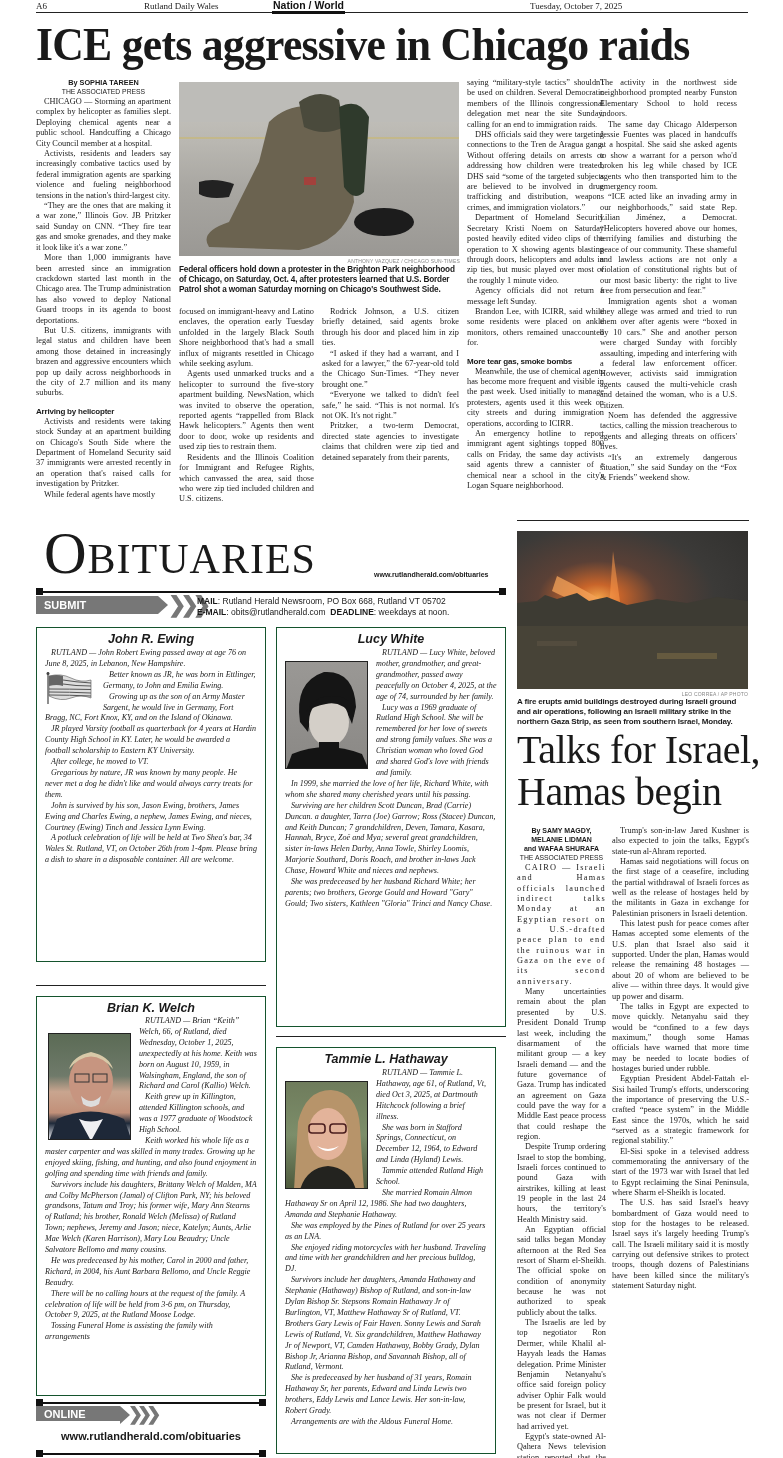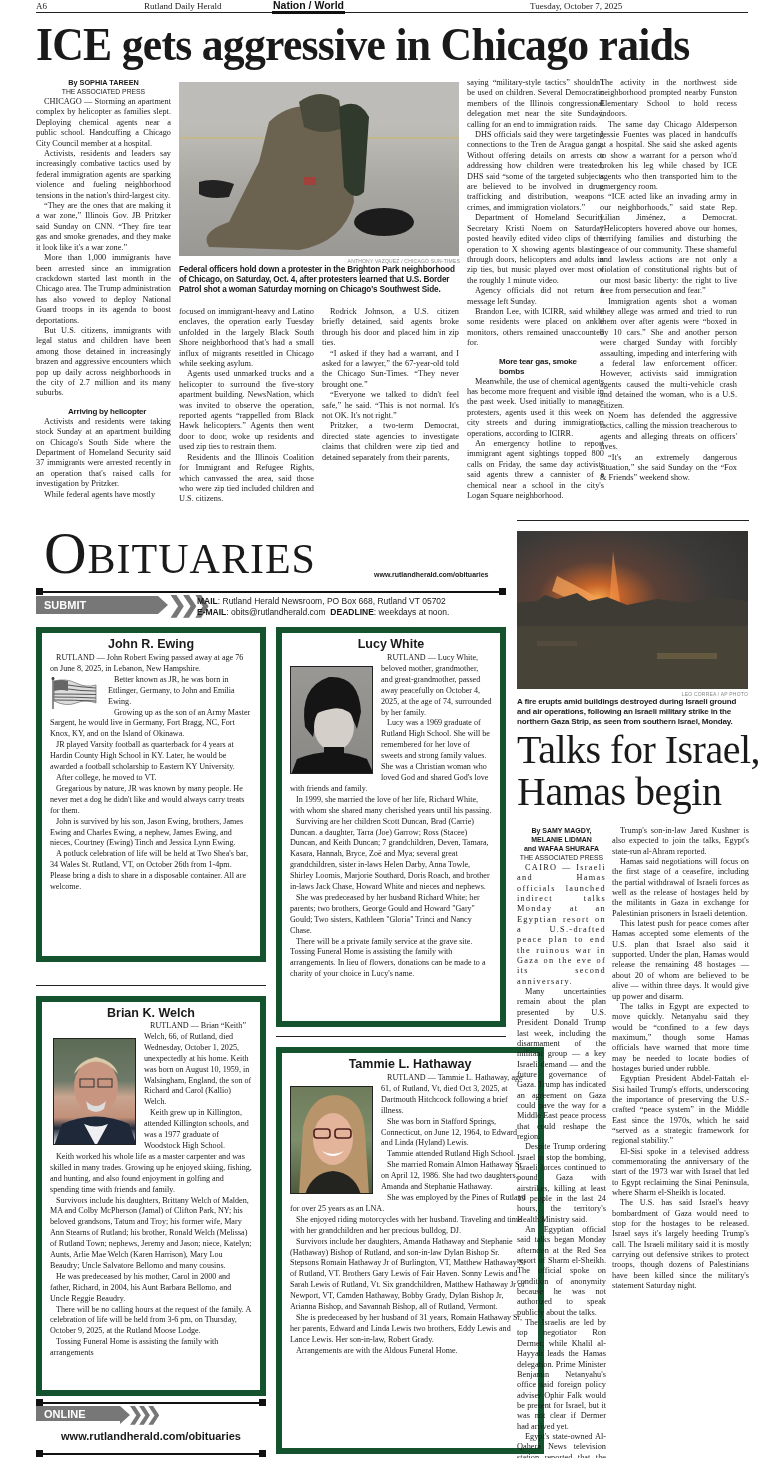--- a/index.html
+++ b/index.html
@@ -13,21 +13,21 @@
   .folio span { position: absolute; top: 1px; }
   .folio .page { left: 0; }
   .folio .paper { left: 108px; }
   .folio .section { left: 236px; top: 0; background: #fff; color: #111; font-family: "Liberation Sans", sans-serif; font-weight: bold; font-size: 10.5px; border-bottom: 3px solid #111; padding: 0 1px; line-height: 11px; }
   .folio .date { left: 494px; }
 
   .headline { position: absolute; left: 36px; top: 18px; font-size: 47px; line-height: 52px; letter-spacing: -0.8px; font-family: "Liberation Serif", serif; white-space: nowrap; transform: scaleX(0.93); transform-origin: left top; }
 
   .byline { font-family: "Liberation Sans", sans-serif; font-weight: bold; font-size: 7.3px; text-align: center; line-height: 9px; }
   .agency { font-family: "Liberation Sans", sans-serif; font-size: 6.8px; text-align: center; line-height: 9px; margin-bottom: 1px; }
-  .subhead { font-family: "Liberation Sans", sans-serif; font-weight: bold; font-size: 8px; line-height: 10px; margin-top: 8px; letter-spacing: -0.2px; margin-left: 32px; }
+  .subhead { font-family: "Liberation Sans", sans-serif; font-weight: bold; font-size: 8px; line-height: 10px; margin-top: 8px; letter-spacing: -0.2px; }
 
   .col { position: absolute; }
 
   
   .photo { position: absolute; overflow: hidden; }
   .ice-photo { left: 179px; top: 82px; width: 280px; height: 174px; background: linear-gradient(180deg, #c9c7c2 0%, #b9b7b1 35%, #a9a7a2 60%, #9a9894 100%); }
   .credit { position: absolute; font-family: "Liberation Sans", sans-serif; font-size: 5px; color: #888; text-align: right; letter-spacing: 0.2px; }
   .caption { position: absolute; font-family: "Liberation Sans", sans-serif; font-weight: bold; font-size: 8.2px; line-height: 10px; letter-spacing: -0.15px; }
 
   
@@ -35,42 +35,42 @@
   .obit-title .small { font-size: 42px; }
   .obit-url-top { position: absolute; left: 374px; top: 571px; font-family: "Liberation Sans", sans-serif; font-weight: bold; font-size: 7px; }
   .bar { position: absolute; height: 2px; background: #111; }
   .bar .sq { position: absolute; top: -3px; width: 7px; height: 7px; background: #111; }
   .tab { position: absolute; background: #777; color: #fff; font-family: "Liberation Sans", sans-serif; font-weight: bold; font-size: 11px; padding-left: 8px; }
   .tab:after { content: ""; position: absolute; right: -10px; top: 0; border-left: 10px solid #777; border-top: 9px solid transparent; border-bottom: 9px solid transparent; }
   .chev { position: absolute; color: #777; font-family: "Liberation Sans", sans-serif; font-size: 22px; font-weight: bold; letter-spacing: -6px; line-height: 18px; }
   .submit-info { position: absolute; left: 197px; top: 596px; font-family: "Liberation Sans", sans-serif; font-size: 8.5px; line-height: 10.5px; }
   .submit-info b { font-weight: bold; }
 
-  .obit { position: absolute; border: 6px solid #14532d; padding: 4px 8px 6px 8px; }
+  .obit { position: absolute; border: 1px solid #14532d; padding: 4px 8px 6px 8px; font-style: italic; }
   .obit h3 { font-family: "Liberation Sans", sans-serif; font-weight: bold; font-size: 12.5px; text-align: center; line-height: 15px; margin-bottom: 1px; }
   .obit p { text-align: left; font-size: 8.1px; line-height: 10.9px; text-indent: 6px; }
   .obit .lead { text-indent: 6px; }
   .fl { float: left; margin: 2px 8px 2px 6px; }
   .divider { position: absolute; height: 1px; background: #222; }
 
   .flag { width: 48px; height: 32px; position: relative; }
   .portrait { background: #555; border: 1px solid #222; position: relative; overflow: hidden; }
 
   
   .gaza-photo { left: 517px; top: 531px; width: 231px; height: 158px; background: radial-gradient(ellipse at 35% 42%, #f2a24a 0%, #c8642a 10%, #5a4036 28%, #3b3a38 55%, #2e2d2b 100%); }
   .israel-head { position: absolute; left: 517px; top: 729px; font-size: 40px; line-height: 42px; font-family: "Liberation Serif", serif; letter-spacing: -0.5px; }
   .ip { font-size: 8.3px; line-height: 10.35px; }
   .wide { letter-spacing: 1.3px; }
 </style>
 </head>
 <body>
 
 <div class="folio">
   <span class="page">A6</span>
-  <span class="paper">Rutland Daily Herald</span>
+  <span class="paper">Rutland Daily Wales</span>
   <span class="section">Nation / World</span>
   <span class="date">Tuesday, October 7, 2025</span>
 </div>
 
 <h1 class="headline">ICE gets aggressive in Chicago raids</h1>
 
 <div class="col" style="left:36px; top:78px; width:135px;">
   <div class="byline">By SOPHIA TAREEN</div>
   <div class="agency">THE ASSOCIATED PRESS</div>
   <p>CHICAGO — Storming an apartment complex by helicopter as families slept. Deploying chemical agents near a public school. Handcuffing a Chicago City Council member at a hospital.</p>
@@ -215,39 +215,38 @@
       <path d="M20 50 Q30 30 55 35 Q70 40 68 55 Q55 38 40 42 Q28 44 20 50 Z" fill="#151515"></path>
       <path d="M0 108 L6 92 Q40 78 76 92 L83 108 Z" fill="#141414"></path>
       <rect x="33" y="80" width="20" height="12" fill="#141414"></rect>
     </svg>
   </div>
   <p class="lead">RUTLAND — Lucy White, beloved mother, grandmother, and great-grandmother, passed away peacefully on October 4, 2025, at the age of 74, surrounded by her family.</p>
   <p>Lucy was a 1969 graduate of Rutland High School. She will be remembered for her love of sweets and strong family values. She was a Christian woman who loved God and shared God's love with friends and family.</p>
   <p>In 1999, she married the love of her life, Richard White, with whom she shared many cherished years until his passing.</p>
   <p>Surviving are her children Scott Duncan, Brad (Carrie) Duncan. a daughter, Tarra (Joe) Garrow; Ross (Stacee) Duncan, and Keith Duncan; 7 grandchildren, Deven, Tamara, Kasara, Hannah, Bryce, Zoë and Mya; several great grandchildren, sister in-laws Helen Darby, Anna Towle, Shirley Loomis, Marjorie Southard, Doris Roach, and brother in-laws Jack Chase, Howard White and nieces and nephews.</p>
   <p>She was predeceased by her husband Richard White; her parents; two brothers, George Gould and Howard "Gary" Gould; Two sisters, Kathleen "Gloria" Trinci and Nancy Chase.</p>
-  <p>There will be a private family service at the grave site. Tossing Funeral Home is assisting the family with arrangements. In lieu of flowers, donations can be made to a charity of your choice in Lucy's name.</p>
 </div>
 
 <div class="divider" style="left:276px; top:1036px; width:230px;"></div>
 
-<div class="obit" style="left:276px; top:1047px; width:268px; height:407px;">
+<div class="obit" style="left:276px; top:1047px; width:220px; height:407px;">
   <h3>Tammie L. Hathaway</h3>
   <div class="fl portrait" style="width:83px; height:108px; margin-top:13px; margin-left:0; background:linear-gradient(180deg,#6f7c5c 0%,#7c8e6a 50%,#4e5a3d 100%);">
     <svg width="83" height="108" viewBox="0 0 83 108">
       <path d="M8 108 L12 40 Q20 8 45 8 Q72 10 74 45 L78 108 Z" fill="#b7946a"></path>
       <ellipse cx="42" cy="52" rx="20" ry="26" fill="#e3b39a"></ellipse>
       <rect x="23" y="42" width="16" height="9" rx="3" fill="none" stroke="#4a1e1e" stroke-width="1.6"></rect>
       <rect x="44" y="42" width="16" height="9" rx="3" fill="none" stroke="#4a1e1e" stroke-width="1.6"></rect>
       <path d="M31 64 Q42 74 53 64 Q42 70 31 64 Z" fill="#fff"></path>
       <path d="M14 108 Q20 86 42 84 Q64 86 70 108 Z" fill="#23231f"></path>
     </svg>
   </div>
   <p class="lead">RUTLAND — Tammie L. Hathaway, age 61, of Rutland, Vt, died Oct 3, 2025, at Dartmouth Hitchcock following a brief illness.</p>
-  <p>She was born in Stafford Springs, Connecticut, on June 12, 1964, to Edward and Linda (Hyland) Lewis.</p>
+  <p>She was born in Stafford Springs, Connecticut, on December 12, 1964, to Edward and Linda (Hyland) Lewis.</p>
   <p>Tammie attended Rutland High School.</p>
   <p>She married Romain Almon Hathaway Sr on April 12, 1986. She had two daughters, Amanda and Stephanie Hathaway.</p>
   <p>She was employed by the Pines of Rutland for over 25 years as an LNA.</p>
   <p>She enjoyed riding motorcycles with her husband. Traveling and time with her grandchildren and her precious bulldog, DJ.</p>
   <p>Survivors include her daughters, Amanda Hathaway and Stephanie (Hathaway) Bishop of Rutland, and son-in-law Dylan Bishop Sr. Stepsons Romain Hathaway Jr of Burlington, VT, Matthew Hathaway Sr of Rutland, VT. Brothers Gary Lewis of Fair Haven. Sonny Lewis and Sarah Lewis of Rutland, Vt. Six grandchildren, Matthew Hathaway Jr of Newport, VT, Camden Hathaway, Bobby Grady, Dylan Bishop Jr, Arianna Bishop, and Savannah Bishop, all of Rutland, Vermont.</p>
   <p>She is predeceased by her husband of 31 years, Romain Hathaway Sr, her parents, Edward and Linda Lewis two brothers, Eddy Lewis and Lance Lewis. Her son-in-law, Robert Grady.</p>
   <p>Arrangements are with the Aldous Funeral Home.</p>
 </div>
 
 <div class="photo gaza-photo">

